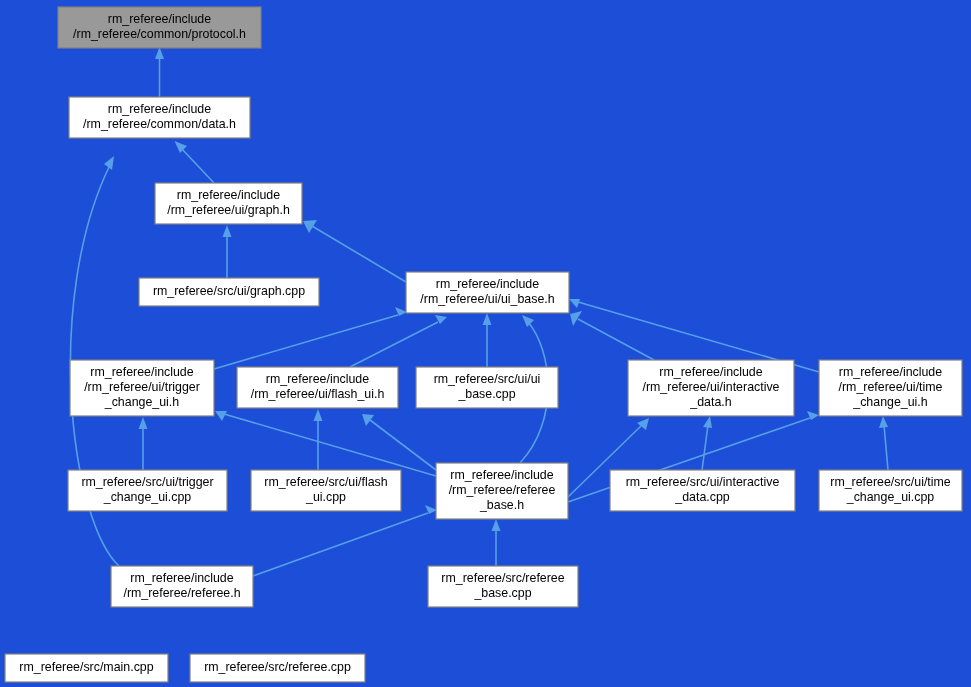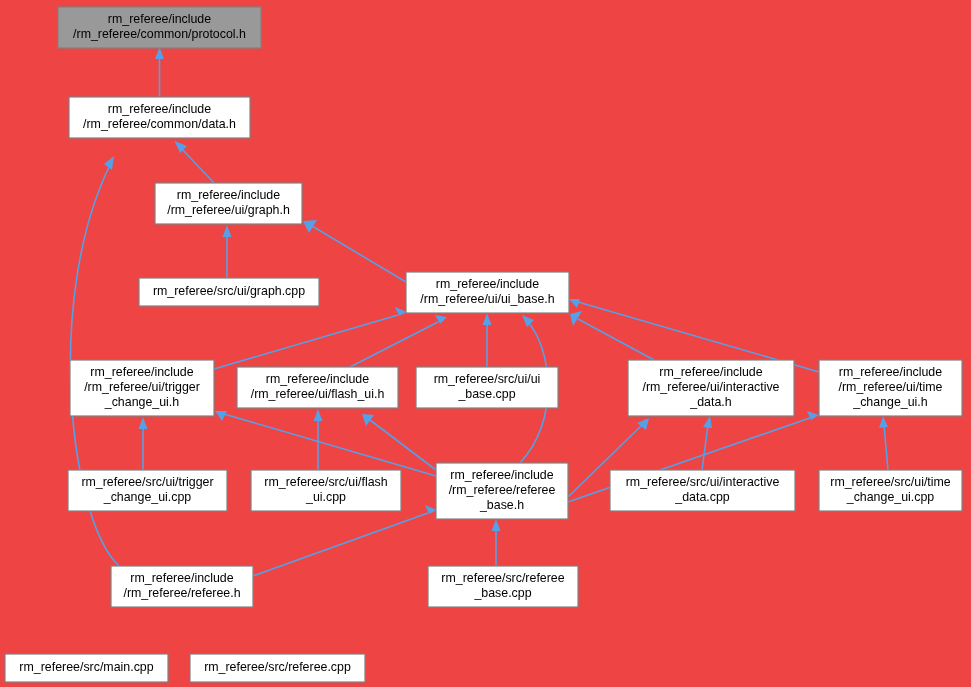--- a/index.html
+++ b/index.html
@@ -4,21 +4,21 @@
 <style>
   html, body {
     margin: 0;
     padding: 0;
     background: #000000;
   }
   #graph-root {
     position: relative;
     width: 971px;
     height: 687px;
-    background: #ef4444;
+    background: #1d4ed8;
     overflow: hidden;
     font-family: "Liberation Sans", sans-serif;
     text-align: right;
   }
   svg#graph-canvas {
     position: absolute;
     top: 0;
     left: 0;
     width: 971px;
     height: 687px;

